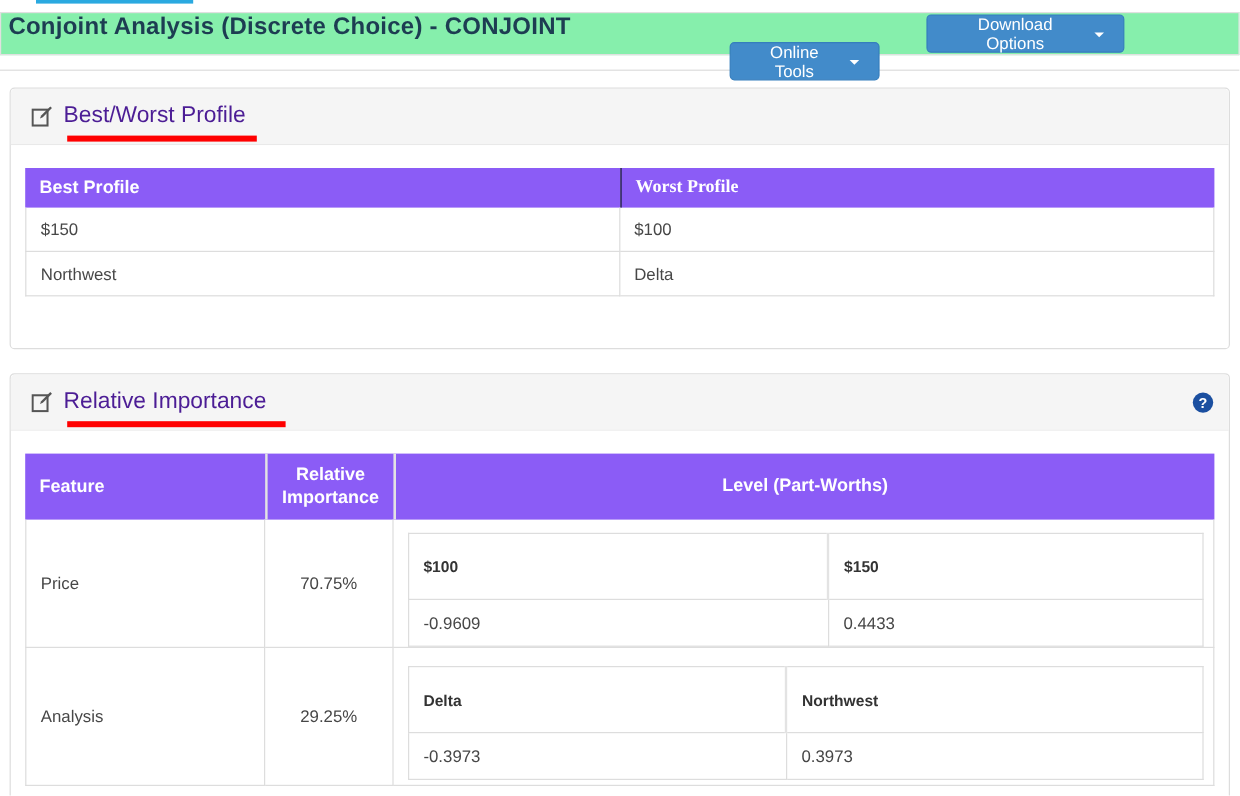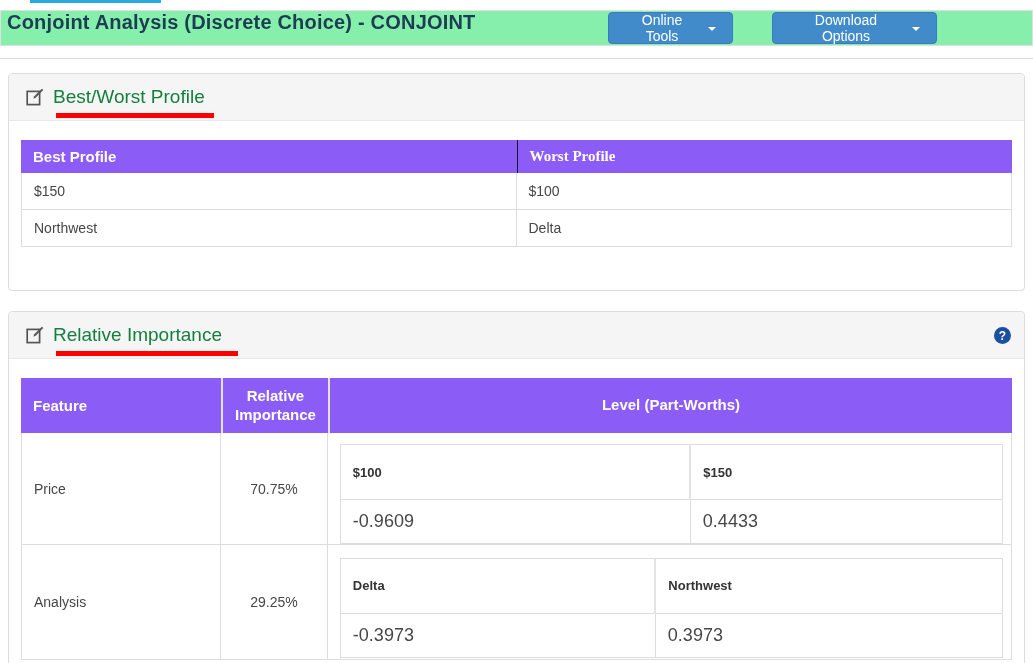--- a/index.html
+++ b/index.html
@@ -11,35 +11,35 @@
 
   
   .topbar { margin-top:10px; height:36px; background:#86efac;
             border:1px solid #e0e0e0; display:flex; align-items:flex-start; padding:0 6px; position:relative; }
   .topbar h1 { font-size:20px; font-weight:bold; color:#1d3d52; letter-spacing:.2px; }
   .topbar-buttons { position:absolute; left:607px; top:1px; height:32px; display:flex; gap:39px; }
   .btn-primary { height:32px; background:#428bca; border:1px solid #357ebd; border-radius:4px;
                  color:#fff; font-size:14px; font-family:"Liberation Sans",sans-serif;
                  display:inline-flex; align-items:center; justify-content:center; gap:9px;
                  cursor:pointer; padding:0 16px; }
-  .btn-online { width:125px; }
+  .btn-online { width:125px;margin-top:23px; }
   .btn-download { width:165px; }
   .caret { display:inline-block; width:0; height:0; border-left:4px solid transparent;
            border-right:4px solid transparent; border-top:4px solid #fff; margin-top:1px; }
 
   .page-divider { border:none; border-top:1px solid #ddd; margin-top:12px; }
 
   
   .panel { margin:14px 8px 0 8px; background:#fff; border:1px solid #ddd; border-radius:4px; }
   .panel-bw { height:218px; }
   .panel-ri { margin-top:20px; height:420px; }
   .panel-heading { height:47px; background:#f5f5f5; border-bottom:1px solid #e9e9e9;
                    border-radius:4px 4px 0 0; display:flex; align-items:center;
                    padding-left:17px; position:relative; }
-  .panel-heading .htext { font-size:19px; color:#15803d; margin-left:9px; }
+  .panel-heading .htext { font-size:19px; color:#4c1d95; margin-left:9px; }
   .red-underline { position:absolute; left:47px; bottom:2px; height:5px; background:#ff0000; }
   .ul-bw { width:158px; }
   .ul-ri { width:182px; }
   .edit-icon { display:inline-flex; }
   .help-icon { position:absolute; right:13px; top:15px; width:17px; height:17px; border-radius:50%;
                background:#1b4fa0; color:#fff; font-size:12px; font-weight:bold;
                display:flex; align-items:center; justify-content:center; cursor:pointer; }
   .panel-body { padding:19px 12px 0 12px; }
 
   
@@ -62,21 +62,21 @@
   .td-feature { padding-left:12px; }
   .td-importance { text-align:center; color:#555; font-size:15px; }
   .td-level { vertical-align:top; padding:11px 8px 0 12px; }
   .row-price > td { height:106px; }
   .row-airline > td { height:115px; }
 
   
   .nested { width:100%; border-collapse:collapse; }
   .nested th { font-size:13px; font-weight:bold; color:#333; text-align:left;
                padding:9px 12px; border:1px solid #ddd; background:#fff; }
-  .nested td { font-size:18px; color:#474747; padding:11px 12px; border:1px solid #ddd; }
+  .nested td { font-size:14px; color:#474747; padding:11px 12px; border:1px solid #ddd; }
   .nested-price .col-a { width:350px; }
   .nested-airline .col-a { width:315px; }
 </style>
 </head>
 <body>
 
 <div class="tab-accent"></div>
 
 <header class="topbar">
   <h1>Conjoint Analysis (Discrete Choice) - CONJOINT</h1>

